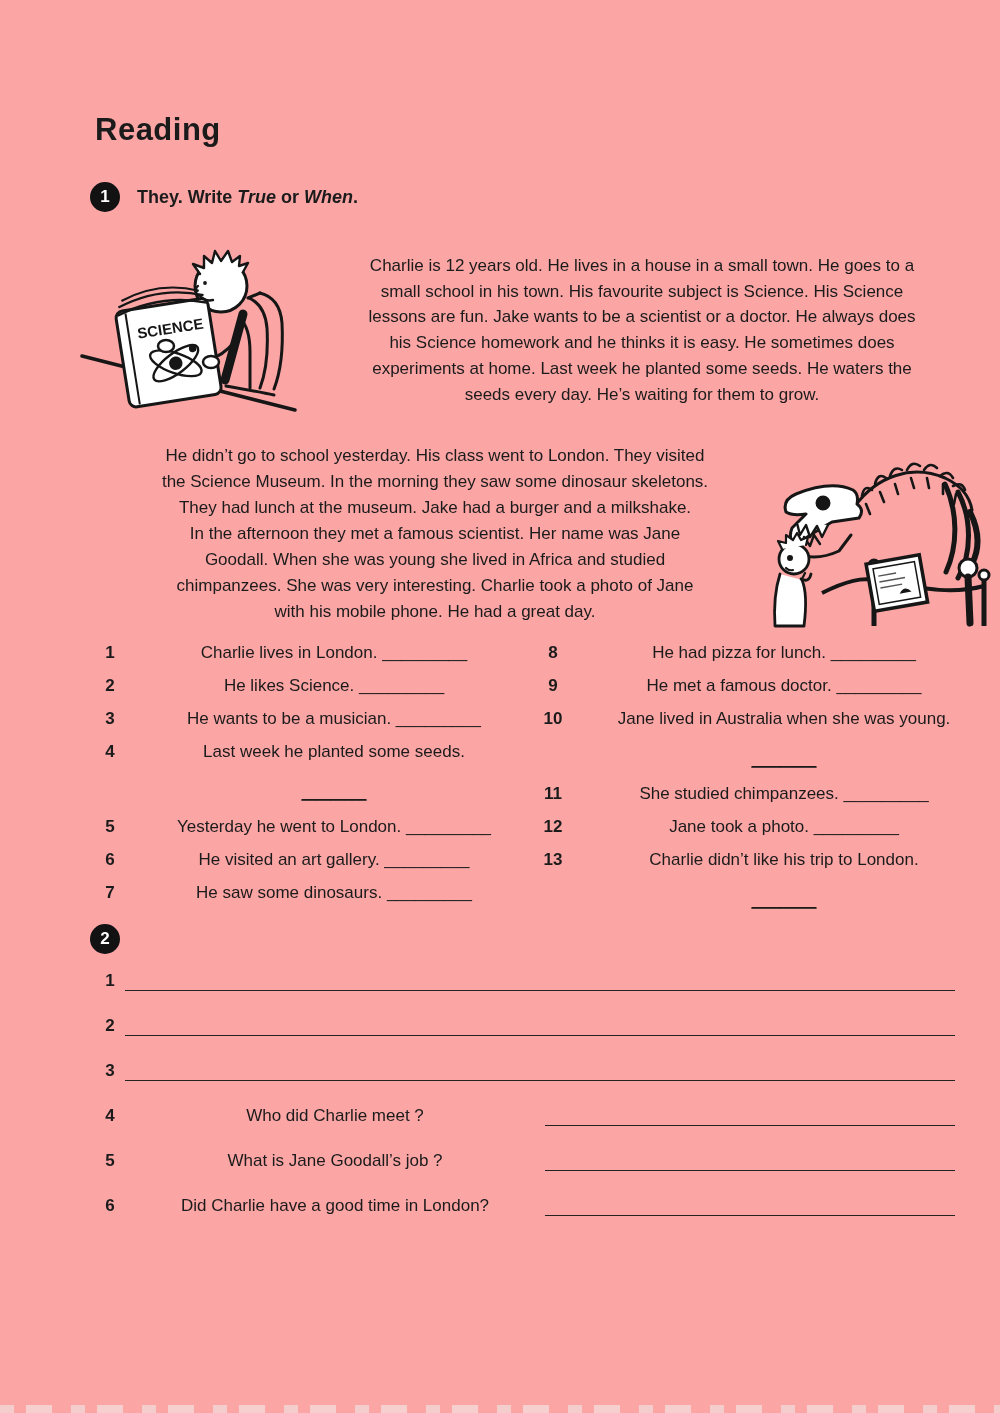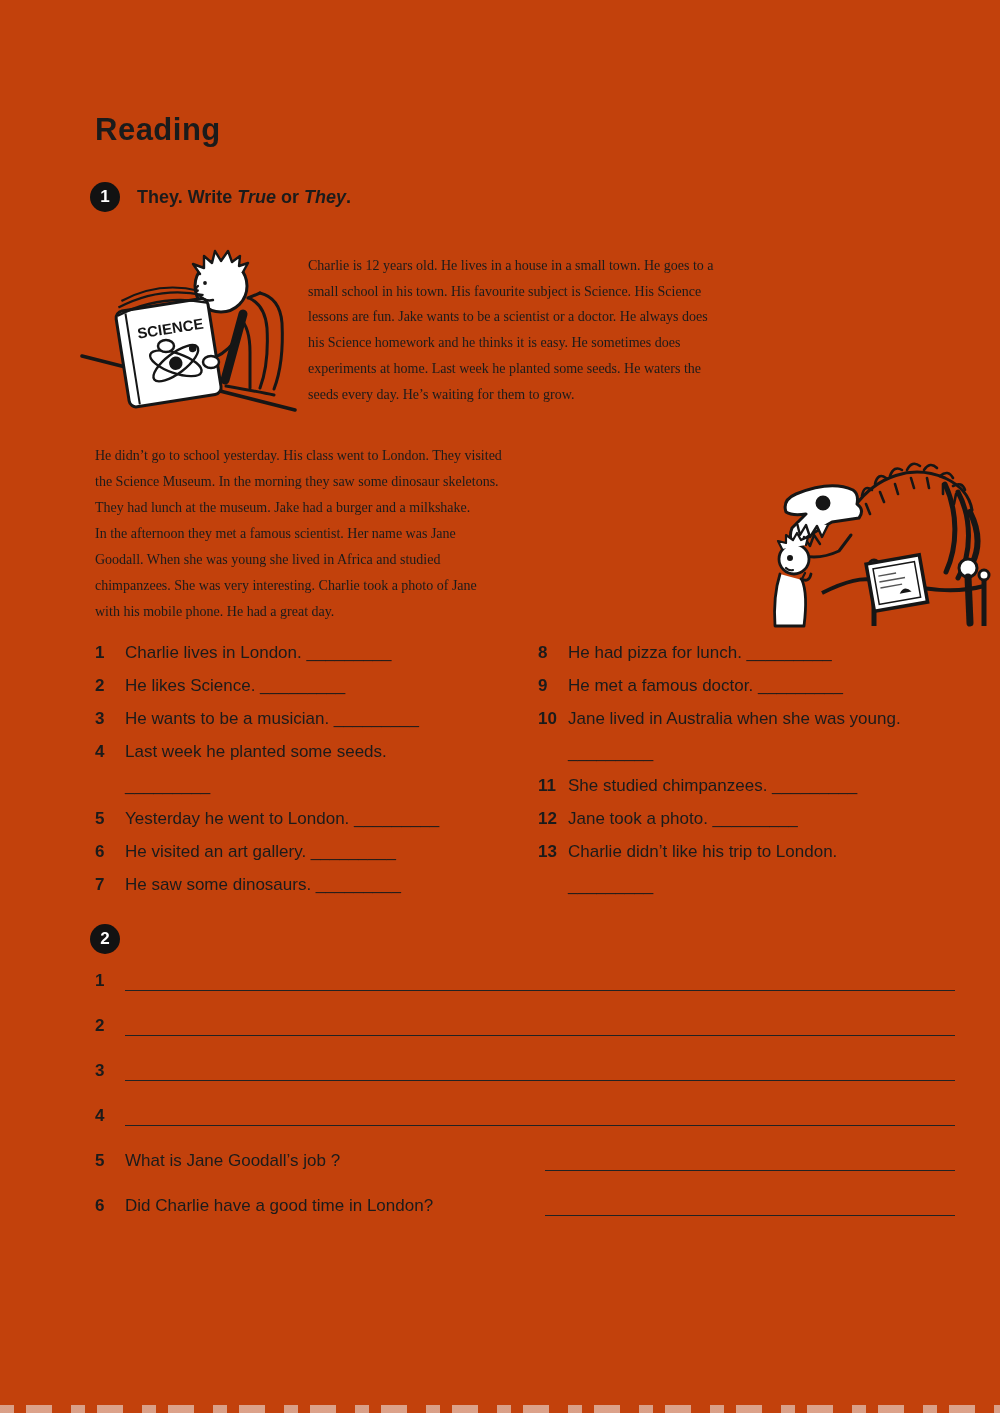--- a/index.html
+++ b/index.html
@@ -1,22 +1,23 @@
 <!DOCTYPE html>
 <html><head>
 <meta charset="utf-8">
 <style>
   html,body{margin:0;padding:0;background:#ffffff;}
   .page{
     position:relative;
     width:1000px;height:1413px;
-    background:#c2410c;
+    background:#fca5a5;
     font-family:"Liberation Sans", sans-serif;
     color:#1b1b1b;
     overflow:hidden;
+    text-align:center;
   }
   .page-title{
     position:absolute;left:95px;top:112px;
     font-size:31px;font-weight:bold;letter-spacing:.5px;
   }
   .ex-header{
     position:absolute;display:flex;align-items:center;gap:17px;
     font-size:18px;font-weight:bold;
   }
   .ex1-header{left:90px;top:182px;}
@@ -26,38 +27,38 @@
     background:#121212;color:#ffffff;
     display:flex;align-items:center;justify-content:center;
     font-size:17px;font-weight:bold;flex:0 0 30px;
   }
   .ital{font-style:italic;}
   .illus{position:absolute;}
   .illus1{left:80px;top:236px;width:218px;height:188px;}
   .illus2{left:760px;top:426px;width:240px;height:202px;}
   .para{
     position:absolute;
-    font-size:14px;
+    font-size:17px;
     white-space:pre-line;
-    font-family:Liberation Serif, serif;
   }
   .para1{left:308px;top:253px;width:668px;line-height:25.7px;}
   .para2{left:95px;top:431px;width:680px;line-height:26px;margin-top:12px;}
   .tf-col{position:absolute;top:641px;}
   .tf-left{left:95px;width:448px;}
   .tf-right{left:538px;width:462px;}
   .tf-item{
     display:flex;align-items:baseline;
     font-size:17px;line-height:24px;margin-bottom:9px;
   }
   .tf-num{font-weight:bold;flex:0 0 30px;}
   .tf-text{flex:1;}
   .tf-blank{
-    font-size:17px;line-height:24px;
-    margin:10px 0 9px 30px;
+    font-size:13px;line-height:24px;
+    margin:18px 0 9px 30px;
+    text-decoration:underline;
   }
   .questions{position:absolute;left:95px;top:968px;width:860px;}
   .q-row{
     display:flex;align-items:baseline;
     font-size:17px;line-height:25px;margin-bottom:20px;
   }
   .q-num{font-weight:bold;flex:0 0 30px;}
   .q-text{flex:0 0 420px;}
   .q-line{
     flex:1;height:22px;align-self:flex-end;
@@ -74,21 +75,21 @@
 </style>
 </head>
 <body>
 
 <div class="page">
 
   <div class="page-title">Reading</div>
 
   <div class="ex-header ex1-header">
     <div class="badge">1</div>
-    <div><span>They. Write </span><span class="ital">True</span><span> or </span><span class="ital">They</span><span>.</span></div>
+    <div><span>They. Write </span><span class="ital">True</span><span> or </span><span class="ital">When</span><span>.</span></div>
   </div>
 
   <div class="illus illus1">
     <svg viewBox="0 0 218 188">
       <g fill="none" stroke="#161616" stroke-width="3" stroke-linecap="round" stroke-linejoin="round">
         <path d="M180 57 q20 5 22 30 q2 40 -8 66"></path>
         <path d="M169 62 q16 7 18 30 q2 36 -7 60"></path>
         <path d="M180 57 l-12 5"></path>
         <path d="M146 150 q34 6 48 9"></path>
         <path d="M163 78 l-18 66" stroke-width="9"></path>
@@ -255,20 +256,21 @@
     <div class="q-row">
       <span class="q-num">2</span>
       <span class="q-line"></span>
     </div>
     <div class="q-row">
       <span class="q-num">3</span>
       <span class="q-line"></span>
     </div>
     <div class="q-row">
       <span class="q-num">4</span>
+      <span class="q-text">Who did Charlie meet ?</span>
       <span class="q-line"></span>
     </div>
     <div class="q-row">
       <span class="q-num">5</span>
       <span class="q-text">What is Jane Goodall’s job ?</span>
       <span class="q-line"></span>
     </div>
     <div class="q-row">
       <span class="q-num">6</span>
       <span class="q-text">Did Charlie have a good time in London?</span>

